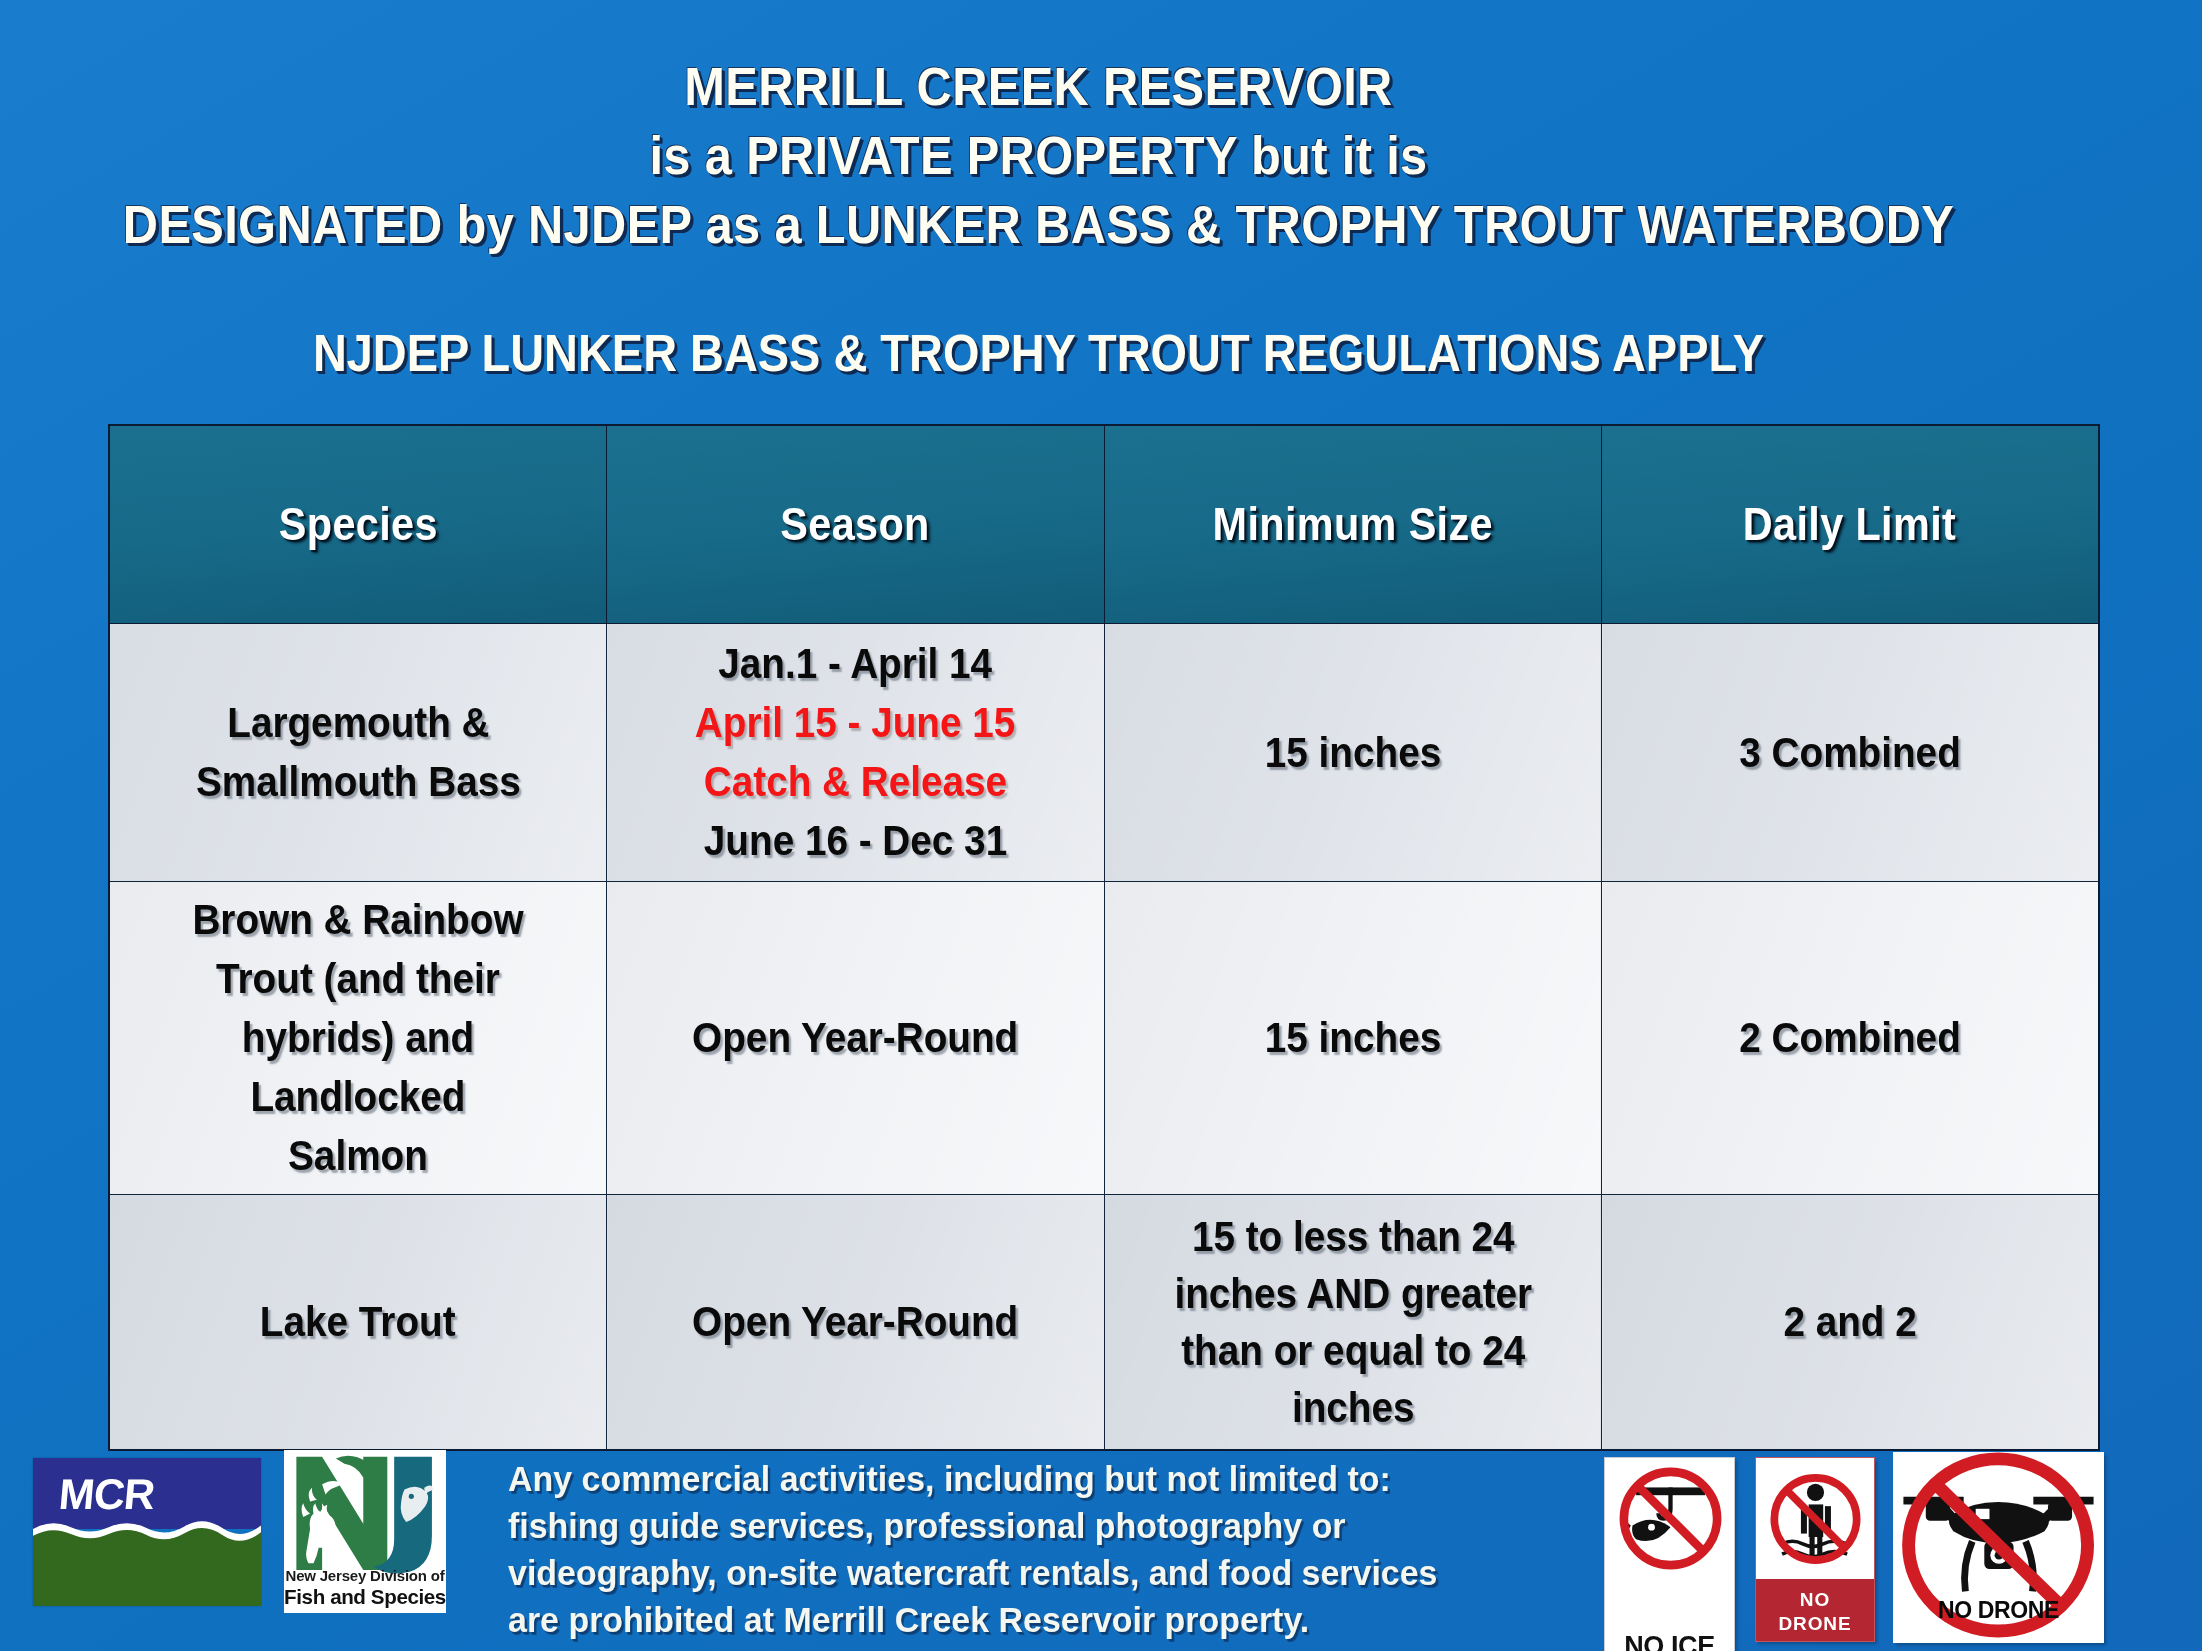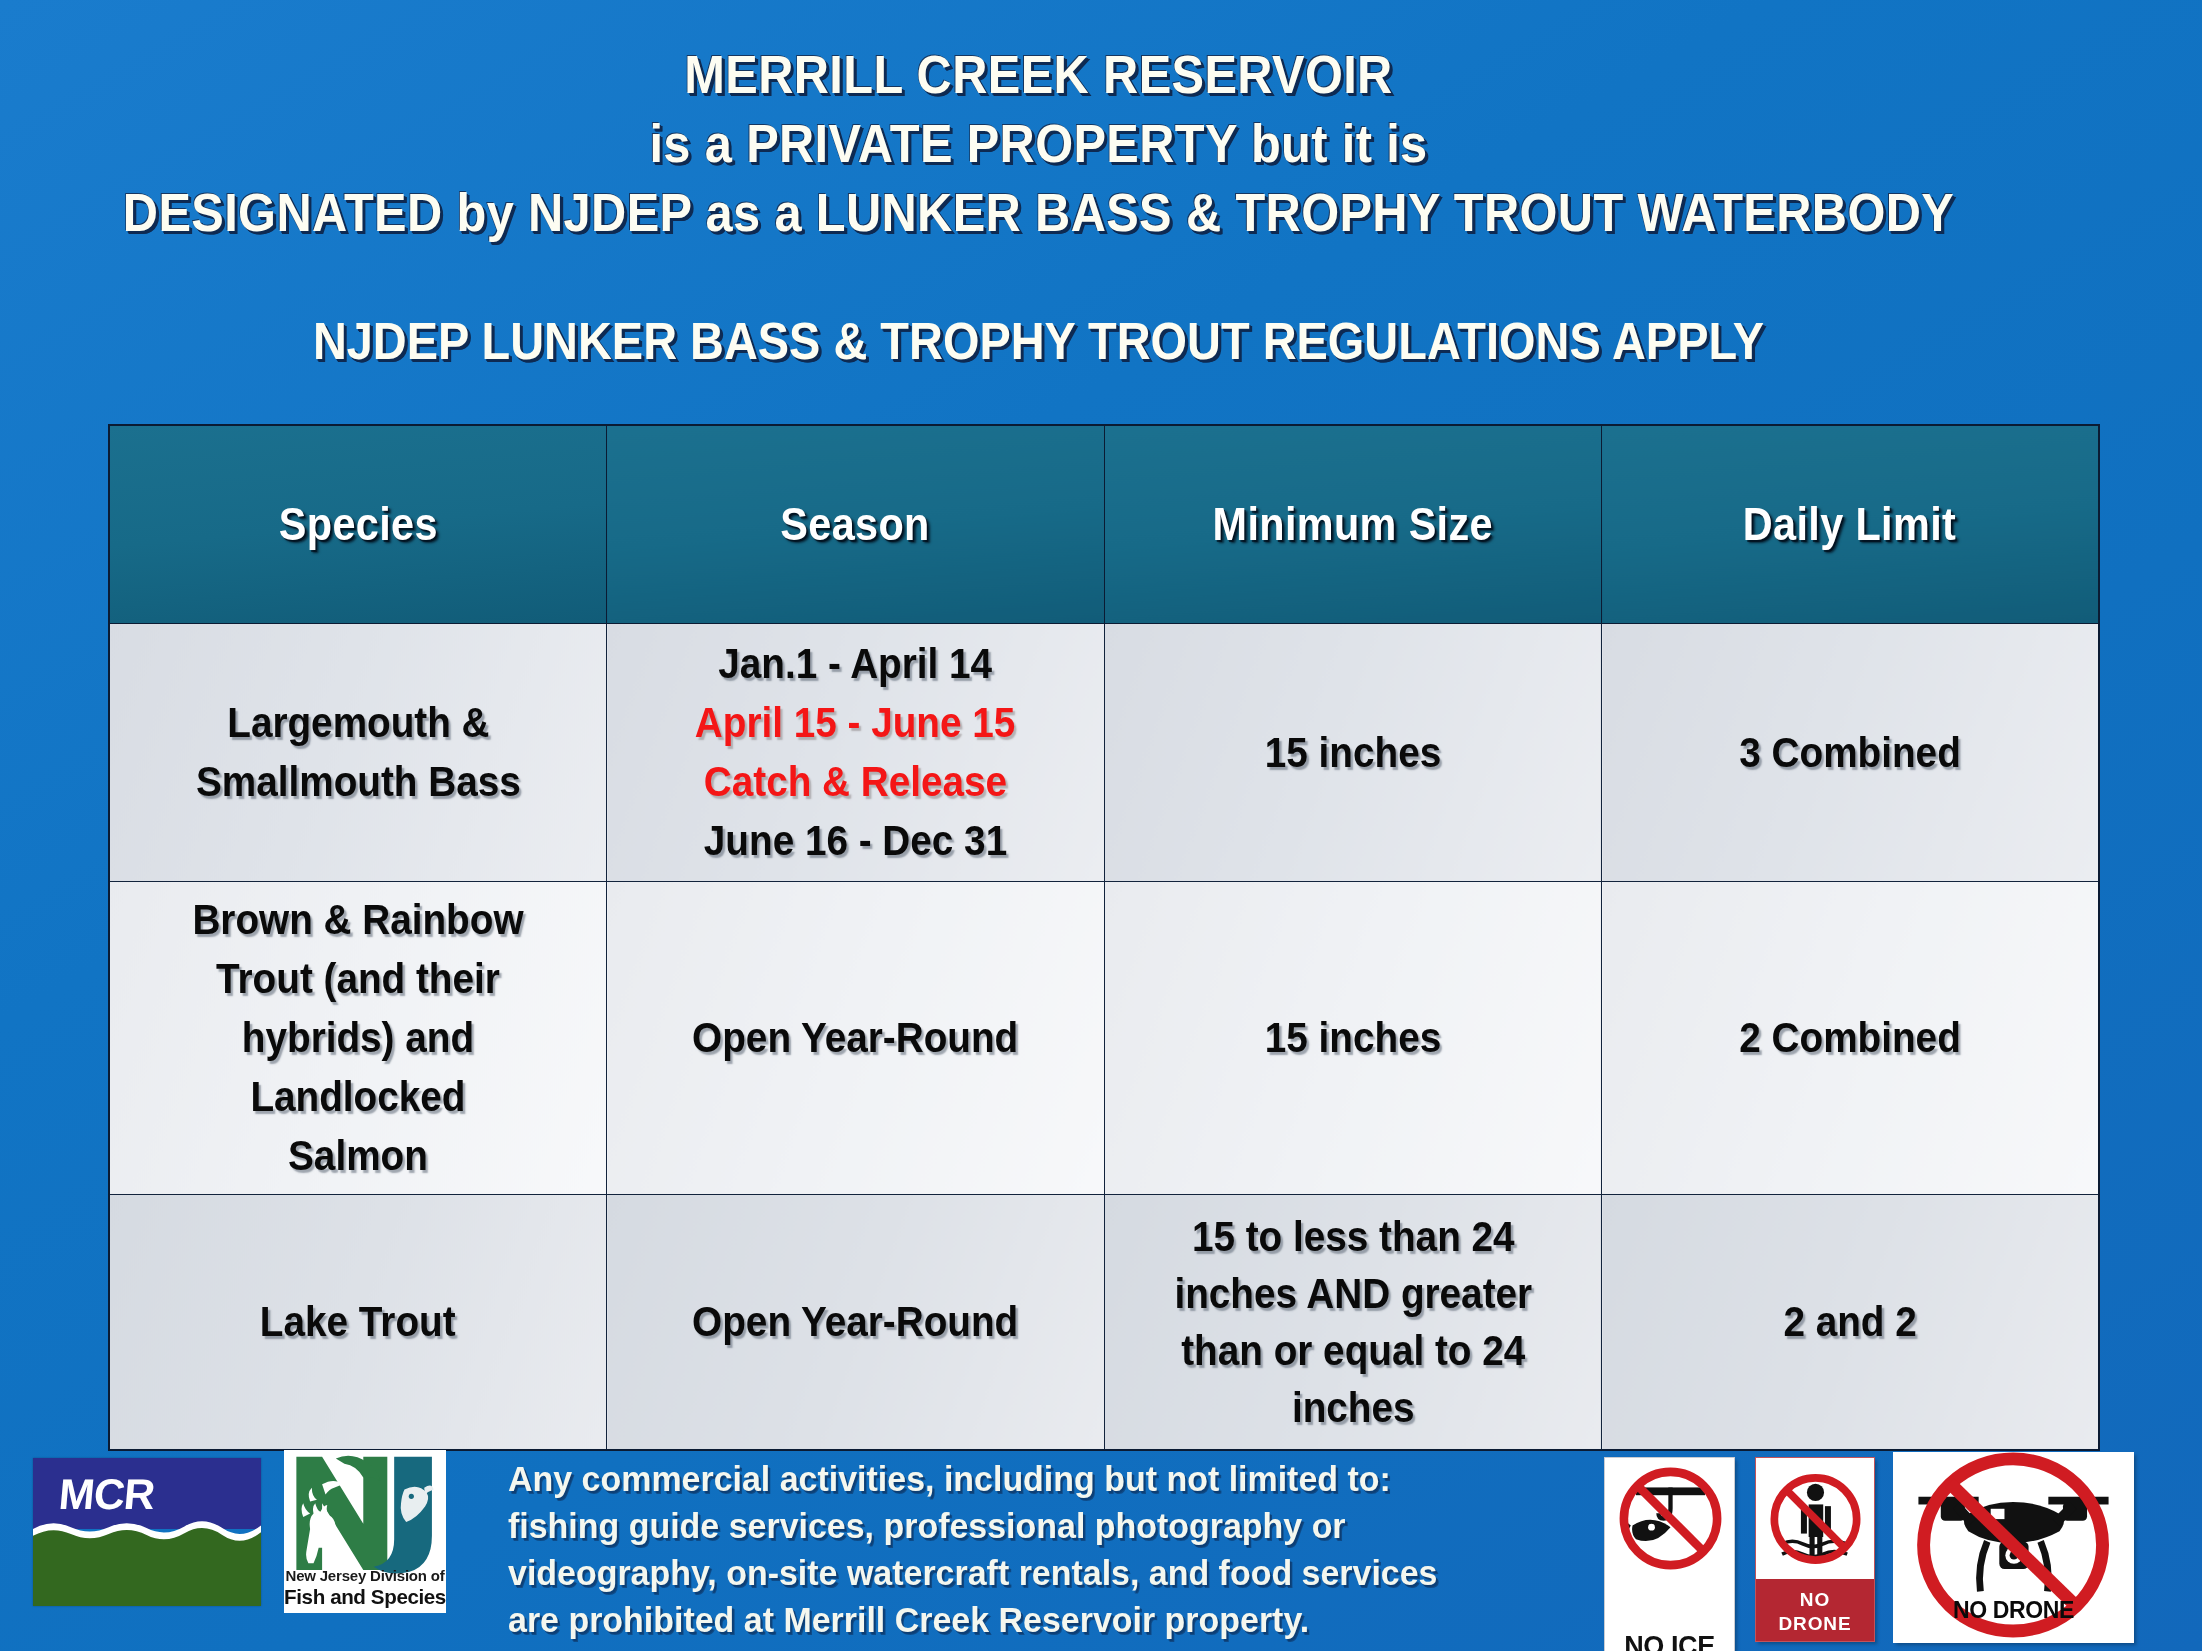--- a/index.html
+++ b/index.html
@@ -13,21 +13,21 @@
   body {
     font-family: "Liberation Sans", sans-serif;
     background: #1070c0;
     background: linear-gradient(150deg, #1a7ccd 0%, #1174c4 35%, #1070c0 62%, #1268bb 100%);
     position: relative;
   }
 
   
   .title-block {
     width: 2077px;
-    padding-top: 40px;
+    padding-top: 52px;
     text-align: center;
   }
 
   .title-line {
     font-family: "Liberation Sans", sans-serif;
     font-weight: bold;
     font-size: 53px;
     line-height: 69px;
     letter-spacing: 0.4px;
     color: #fdfdf2;
@@ -213,21 +213,21 @@
     border: 1.7px solid #c9ccd2;
   }
   .sign-wading {
     left: 1755px; top: 1457px;
     width: 120px; height: 185px;
     border: 1.7px solid #c3535a;
     padding-left: 28px;
   }
   .sign-drone {
     left: 1893px; top: 1452px;
-    width: 241px; height: 191px;
+    width: 211px; height: 191px;
   }
 
   .sign-label {
     position: absolute; left: 0; width: 100%;
     text-align: center;
     font-family: "Liberation Sans", sans-serif;
     font-weight: bold;
     color: #111111;
   }
 

